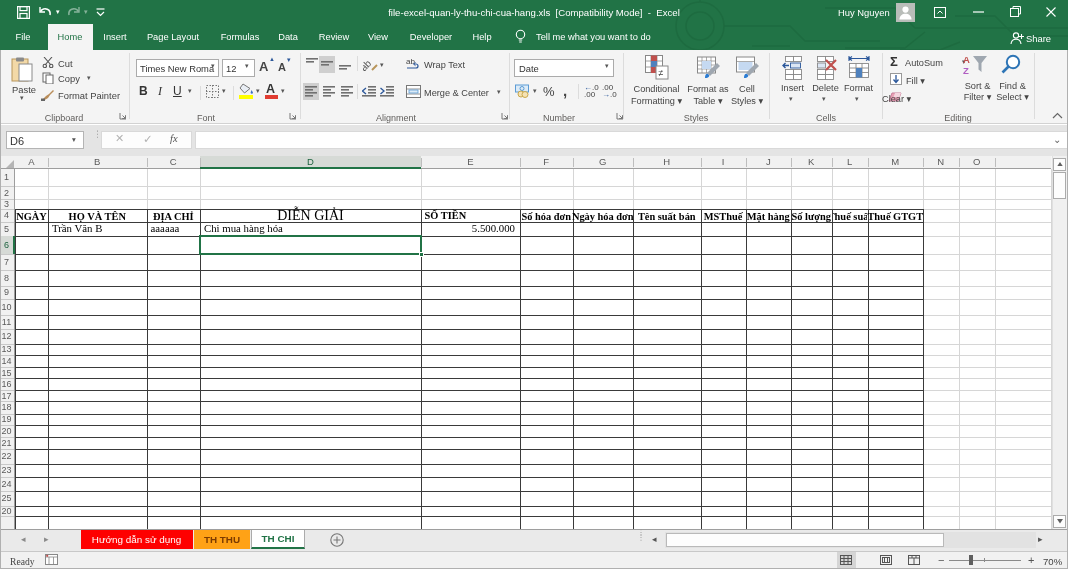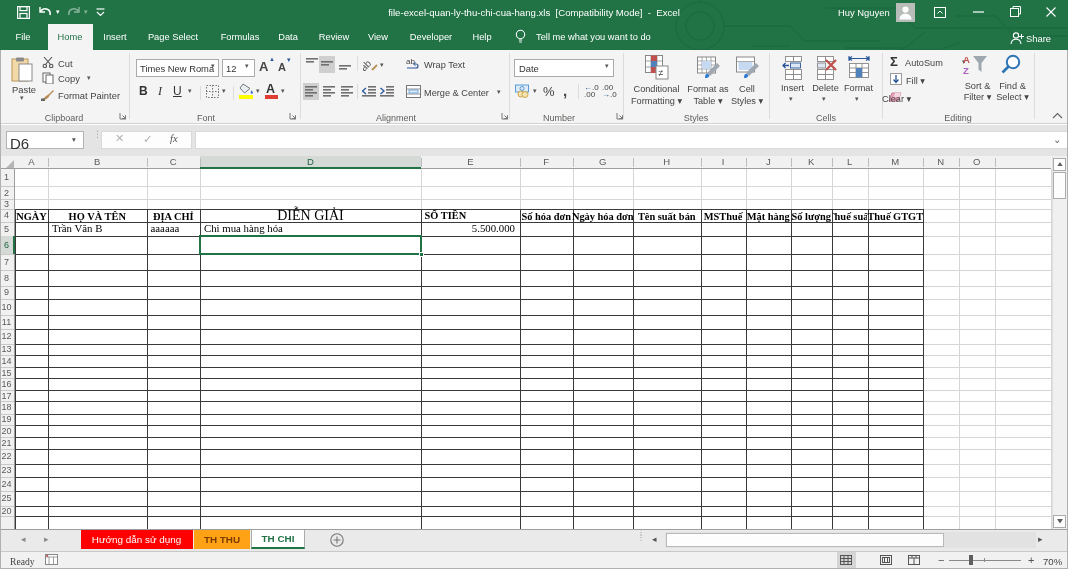--- a/index.html
+++ b/index.html
@@ -58,21 +58,21 @@
 <rect x="0.5" y="2.5" width="8" height="8" fill="none" stroke="#fff" stroke-width="1"></rect>
 <path d="M3 2.5 L3 0.5 L10.5 0.5 L10.5 8 L8.5 8" fill="none" stroke="#fff" stroke-width="1"></path>
 </svg>
 <svg style="position:absolute;left:1046px;top:7px" width="10" height="10" viewBox="0 0 10 10">
 <path d="M0.5 0.5 L9.5 9.5 M9.5 0.5 L0.5 9.5" stroke="#fff" stroke-width="1.1"></path>
 </svg>
 <div style="position:absolute;left:47.5px;top:24px;width:45.5px;height:25.5px;background:#f4f4f4;"></div>
 <div style="position:absolute;left:-22px;top:26px;width:90px;height:21px;font-size:9.3px;color:#ffffff;display:flex;align-items:center;justify-content:center;white-space:nowrap;">File</div>
 <div style="position:absolute;left:25px;top:26px;width:90px;height:21px;font-size:9.3px;color:#217346;display:flex;align-items:center;justify-content:center;white-space:nowrap;">Home</div>
 <div style="position:absolute;left:70px;top:26px;width:90px;height:21px;font-size:9.3px;color:#ffffff;display:flex;align-items:center;justify-content:center;white-space:nowrap;">Insert</div>
-<div style="position:absolute;left:128px;top:26px;width:90px;height:21px;font-size:9.3px;color:#ffffff;display:flex;align-items:center;justify-content:center;white-space:nowrap;">Page Select</div>
+<div style="position:absolute;left:128px;top:26px;width:90px;height:21px;font-size:9.3px;color:#ffffff;display:flex;align-items:center;justify-content:center;white-space:nowrap;">Page Layout</div>
 <div style="position:absolute;left:195px;top:26px;width:90px;height:21px;font-size:9.3px;color:#ffffff;display:flex;align-items:center;justify-content:center;white-space:nowrap;">Formulas</div>
 <div style="position:absolute;left:243px;top:26px;width:90px;height:21px;font-size:9.3px;color:#ffffff;display:flex;align-items:center;justify-content:center;white-space:nowrap;">Data</div>
 <div style="position:absolute;left:289px;top:26px;width:90px;height:21px;font-size:9.3px;color:#ffffff;display:flex;align-items:center;justify-content:center;white-space:nowrap;">Review</div>
 <div style="position:absolute;left:333px;top:26px;width:90px;height:21px;font-size:9.3px;color:#ffffff;display:flex;align-items:center;justify-content:center;white-space:nowrap;">View</div>
 <div style="position:absolute;left:386px;top:26px;width:90px;height:21px;font-size:9.3px;color:#ffffff;display:flex;align-items:center;justify-content:center;white-space:nowrap;">Developer</div>
 <div style="position:absolute;left:437px;top:26px;width:90px;height:21px;font-size:9.3px;color:#ffffff;display:flex;align-items:center;justify-content:center;white-space:nowrap;">Help</div>
 <svg style="position:absolute;left:514px;top:29px" width="13" height="15" viewBox="0 0 13 15">
 <circle cx="6.5" cy="5.5" r="4.2" fill="none" stroke="#fff" stroke-width="1.1"></circle>
 <path d="M4.8 11 L8.2 11 M5.2 13 L7.8 13" stroke="#fff" stroke-width="1.1"></path>
 </svg>
@@ -346,21 +346,21 @@
 <div style="position:absolute;left:950px;top:80.5px;width:55px;height:11px;font-size:9.2px;color:#444;display:flex;align-items:center;justify-content:center;white-space:nowrap;">Sort &amp;</div>
 <div style="position:absolute;left:950px;top:91px;width:55px;height:11px;font-size:9.2px;color:#444;display:flex;align-items:center;justify-content:center;white-space:nowrap;">Filter ▾</div>
 <svg style="position:absolute;left:1000px;top:54px" width="22" height="22" viewBox="0 0 22 22">
 <circle cx="13" cy="8" r="6.2" fill="#fff" stroke="#2e75b6" stroke-width="2"></circle>
 <path d="M8.5 12.5 L2.5 18.5" stroke="#2e75b6" stroke-width="2.6"></path>
 </svg>
 <div style="position:absolute;left:985px;top:80.5px;width:55px;height:11px;font-size:9.2px;color:#444;display:flex;align-items:center;justify-content:center;white-space:nowrap;">Find &amp;</div>
 <div style="position:absolute;left:985px;top:91px;width:55px;height:11px;font-size:9.2px;color:#444;display:flex;align-items:center;justify-content:center;white-space:nowrap;">Select ▾</div>
 <div style="position:absolute;left:0px;top:124.5px;width:1068px;height:31px;background:#e4e4e4;"></div>
 <div style="position:absolute;left:5.5px;top:130.5px;width:78px;height:18px;background:#fff;border:1px solid #b4b4b4;"></div>
-<div style="position:absolute;left:10px;top:134.5px;font-size:15px;color:#333;white-space:nowrap;">D6</div>
+<div style="position:absolute;left:10px;top:134.5px;font-size:11px;color:#333;white-space:nowrap;">D6</div>
 <div style="position:absolute;left:72px;top:134.5px;font-size:7.5px;color:#555;white-space:nowrap;">▾</div>
 <div style="position:absolute;left:93px;top:132px;font-size:9px;color:#9a9a9a;line-height:5px;">⋮</div>
 <div style="position:absolute;left:101px;top:130.5px;width:91px;height:18px;background:#fdfdfd;border:1px solid #d9d9d9;"></div>
 <div style="position:absolute;left:115px;top:132px;font-size:11px;color:#b3b3b3;white-space:nowrap;">✕</div>
 <div style="position:absolute;left:143px;top:132px;font-size:11.5px;color:#b3b3b3;white-space:nowrap;">✓</div>
 <div style="position:absolute;left:170px;top:133px;font-size:10.5px;color:#555;white-space:nowrap;font-family:'Liberation Serif',serif;font-style:italic;">fx</div>
 <div style="position:absolute;left:194.5px;top:130.5px;width:873.5px;height:18px;background:#fff;border:1px solid #d9d9d9;border-right:none;"></div>
 <div style="position:absolute;left:1053px;top:134px;font-size:10px;color:#666;white-space:nowrap;">⌄</div>
 <div style="position:absolute;left:0px;top:155.5px;width:1068px;height:373.0px;background:#f6f6f6;"></div>
 <div style="position:absolute;left:15px;top:168.5px;width:1036px;height:360.0px;background:#fff;"></div>

